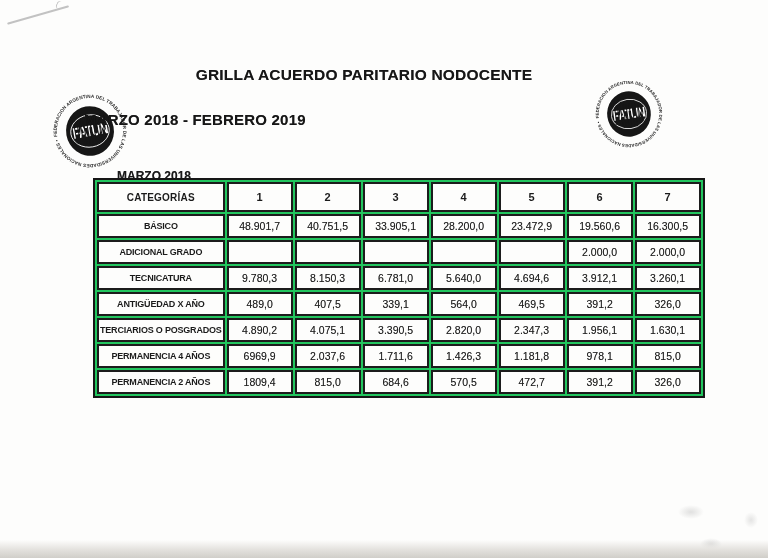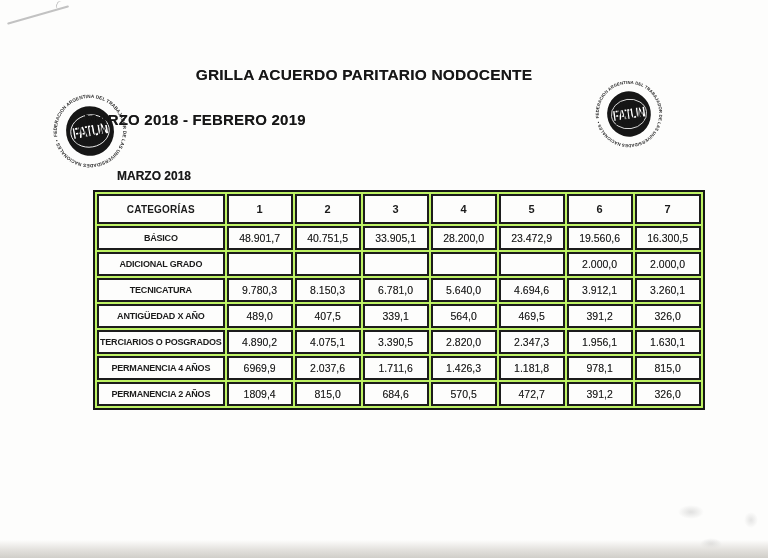--- a/index.html
+++ b/index.html
@@ -46,23 +46,23 @@
     font-size:12px;font-weight:700;color:#1a1a1a;
     text-shadow:0 0 .3px rgba(0,0,0,.5);
     text-align:right;
   }
 
   .logo{position:absolute;}
   .logo.left{left:44px;top:77px;width:92px;height:108px;transform:rotate(-10deg);}
   .logo.right{left:587px;top:68px;width:84px;height:92px;transform:rotate(-8deg);}
 
   table.grid{
-    position:absolute;left:93px;top:190px;
+    position:absolute;left:93px;top:178px;
     border-collapse:separate;border-spacing:2px;
-    border:2px solid #161616;background:#bef264;
+    border:2px solid #161616;background:#22c55e;
     table-layout:fixed;
   }
   table.grid td{
     border:2px solid #1c1c1c;
     text-align:center;vertical-align:middle;
     padding:0 1px;overflow:hidden;white-space:nowrap;
     background:#fdfdfc;
   }
   td.c-cat{width:105px;height:26px;font-size:10px;font-weight:700;letter-spacing:.2px;}
   td.c-head{width:60px;height:26px;font-size:11px;font-weight:700;}

